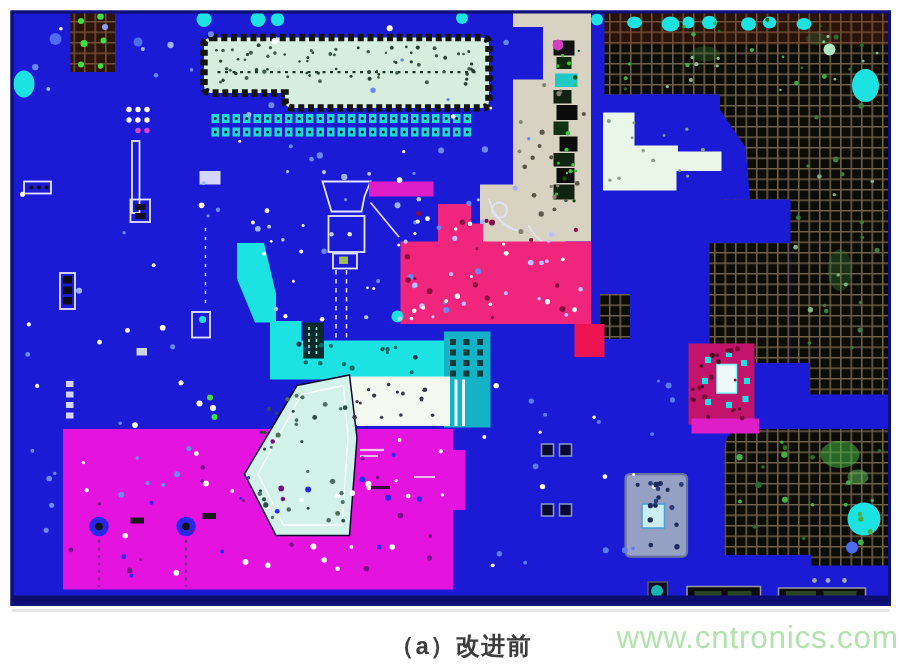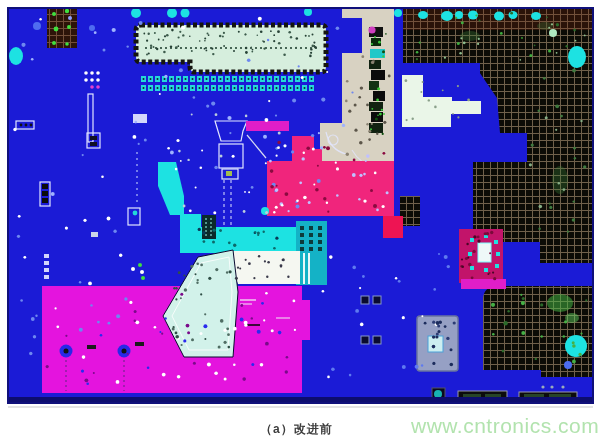--- a/index.html
+++ b/index.html
@@ -1,19 +1,19 @@
 <!DOCTYPE html>
 <html style="--board_blue: #1b1bd6; --board_border: #10107a; --magenta: #e414de; --hot_pink: #f0257c; --crimson: #c2146a; --red_pink: #ee1453; --magenta_bar: #e01ec8; --cyan: #1de2e2; --teal: #14b2c6; --pale_cyan: #d2f2ea; --white_region: #f5f7f1; --cream: #eaf6e8; --beige: #d8d2c2; --connector_fill: #d6eedd; --grid_dark: #0c0c06; --grid_line: #9a8468; --green_fleck: #3fe03f; --light_blue_speck: #6e88f0; --caption_color: #3d3d3d; --watermark_color: #b2e3ae;"><head>
 <meta charset="utf-8">
 <style>
   html,body{margin:0;padding:0;background:#fff;}
   .page{position:relative;width:600px;height:446px;background:#fff;overflow:hidden;
         font-family:"Liberation Sans",sans-serif;}
   .pcb-svg{position:absolute;left:0;top:0;}
-  .caption{position:absolute;left:260px;top:421px;font-size:12px;font-weight:700;
+  .caption{position:absolute;left:260px;top:421px;font-size:16px;font-weight:700;
            color:var(--caption_color,#3d3d3d);letter-spacing:1px;white-space:nowrap;}
   .watermark{position:absolute;left:411px;top:414px;font-size:21px;font-weight:400;
              color:var(--watermark_color,#b2e3ae);letter-spacing:.5px;white-space:nowrap;}
   
   .f-blue{fill:var(--board_blue);} .f-magenta{fill:var(--magenta);}
   .f-pink{fill:var(--hot_pink);}   .f-crimson{fill:var(--crimson);}
   .f-red{fill:var(--red_pink);}    .f-mbar{fill:var(--magenta_bar);}
   .f-cyan{fill:var(--cyan);}       .f-teal{fill:var(--teal);}
   .f-pale{fill:var(--pale_cyan);}  .f-white{fill:var(--white_region);}
   .f-cream{fill:var(--cream);}     .f-beige{fill:var(--beige);}

